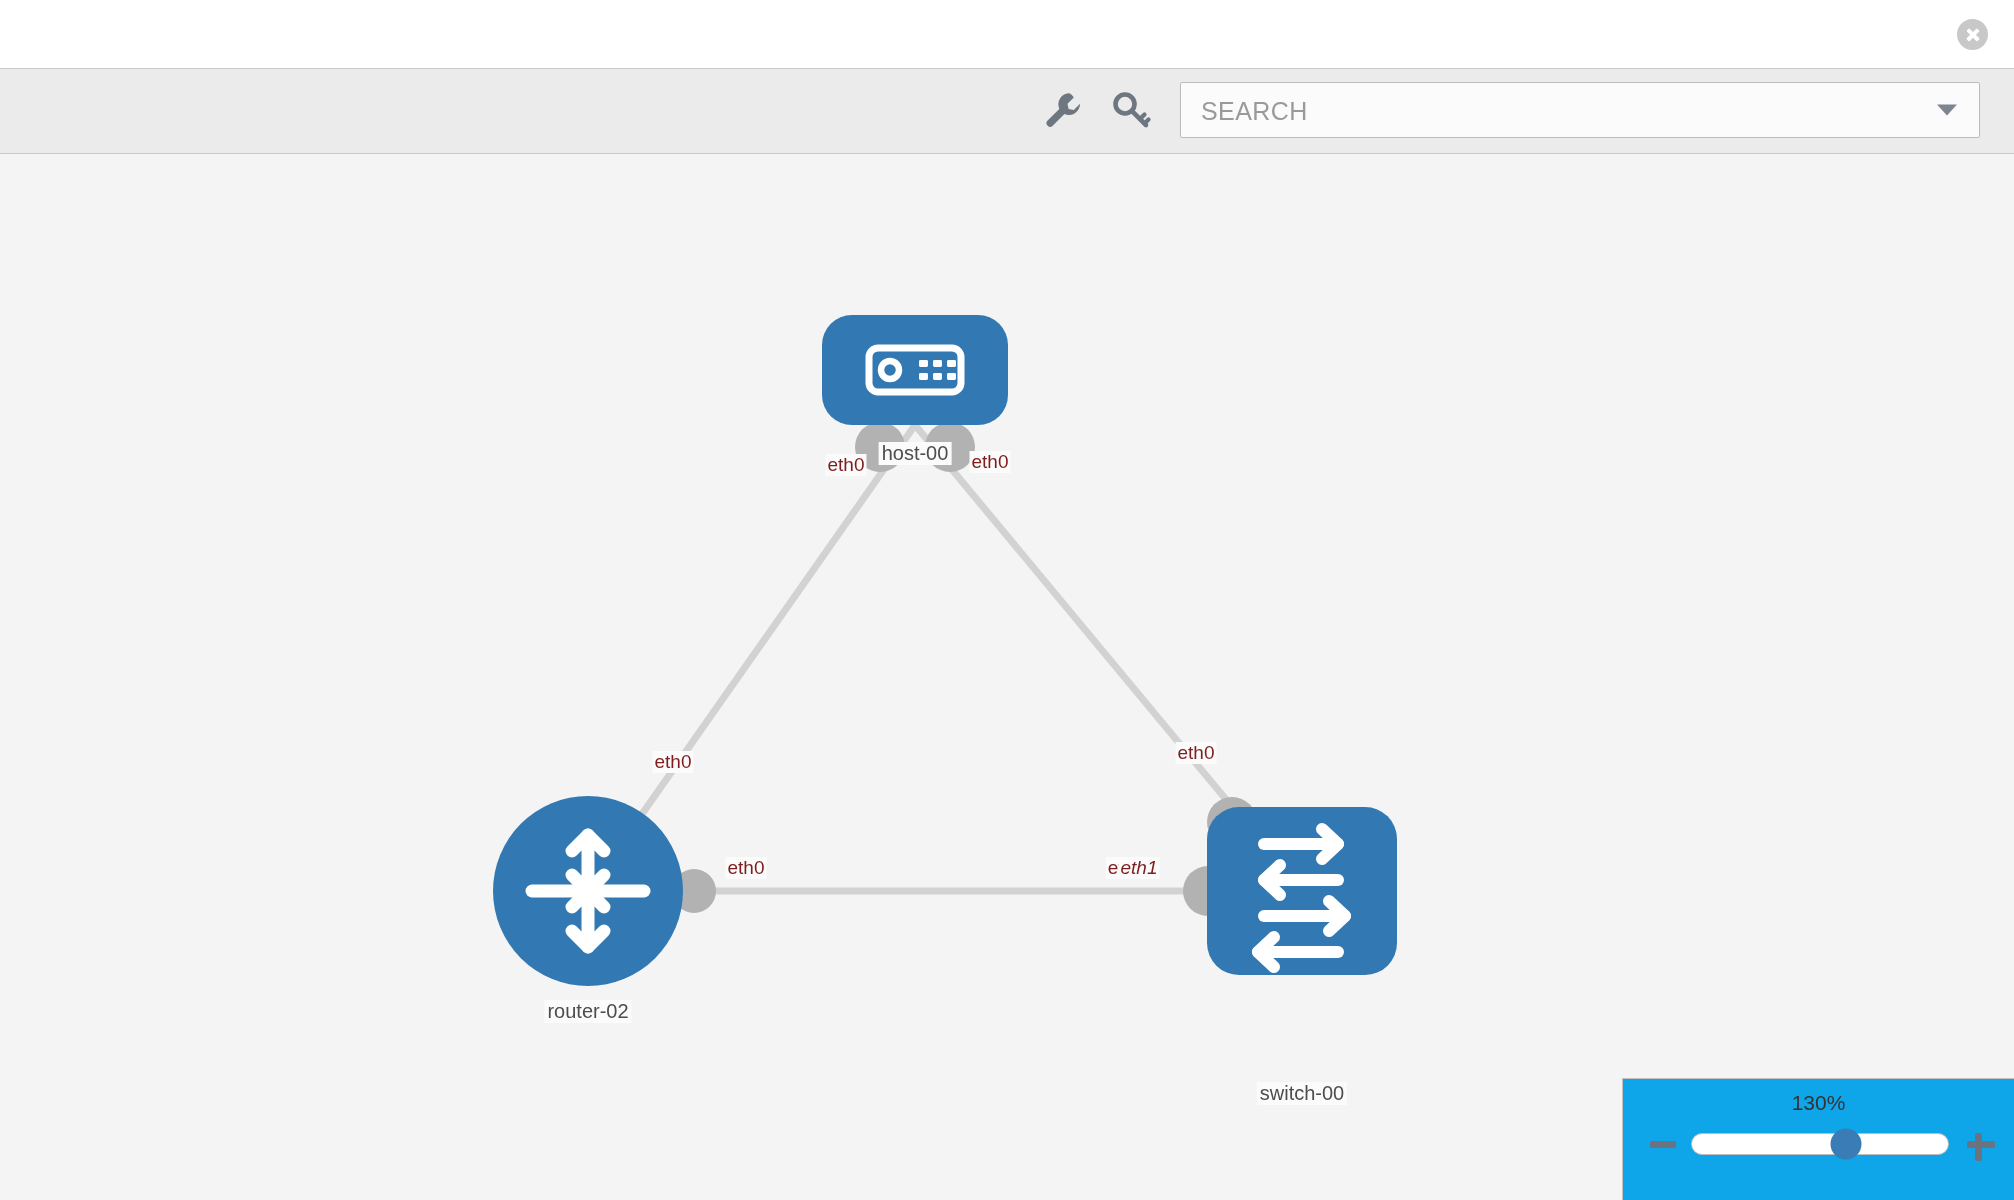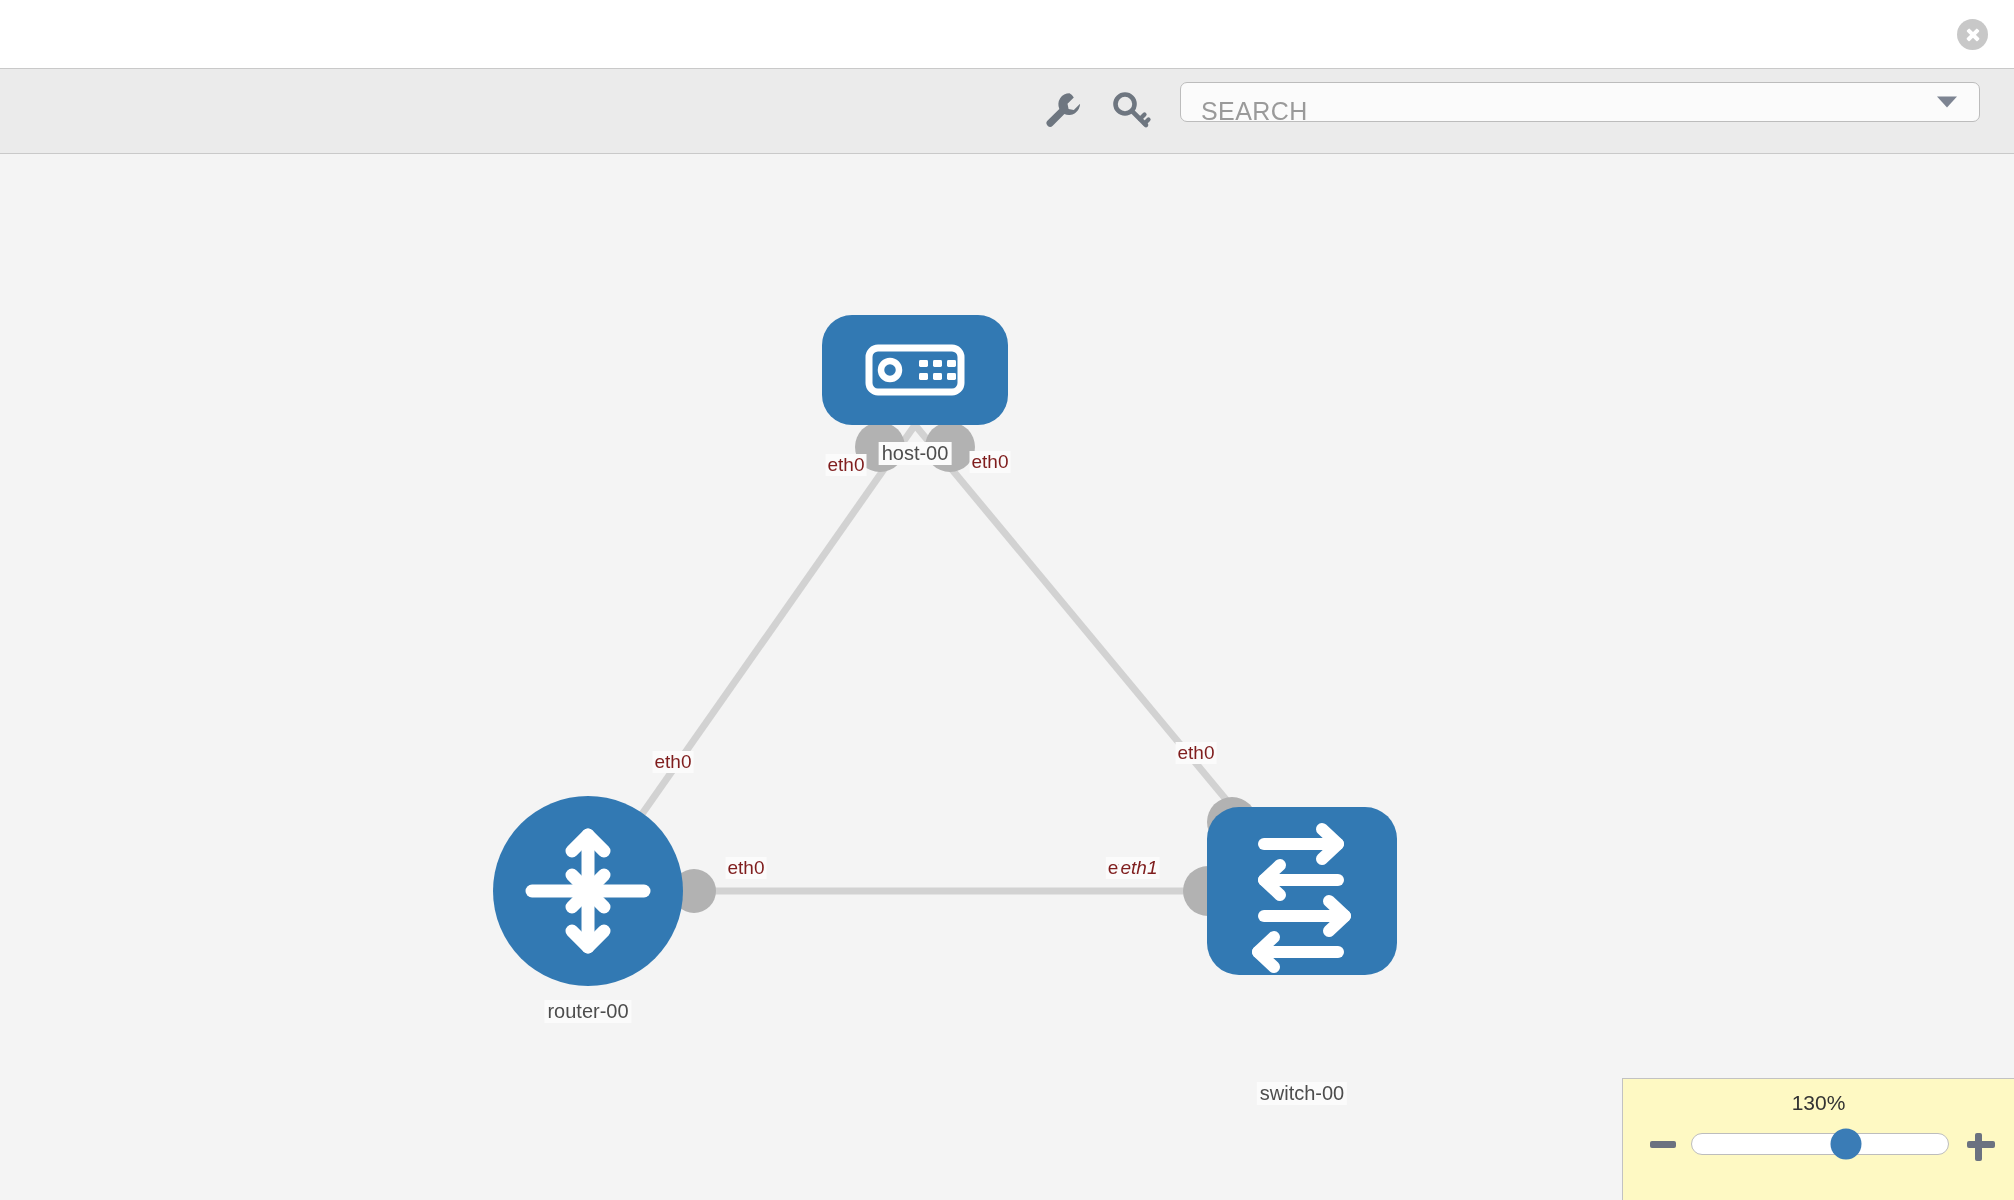--- a/index.html
+++ b/index.html
@@ -106,24 +106,24 @@
     cursor: pointer;
   }
   .tool-wrench { left: 1042px; }
   .tool-key    { left: 1110px; }
 
   .search-box {
     position: absolute;
     left: 1180px;
     top: 13px;
     width: 800px;
-    height: 40px;
+    height: 56px;
     background: #fbfbfb;
     border: 1px solid #bcbcbc;
-    border-radius: 7px;
+    border-radius: 2px;
     box-sizing: border-box;
   }
   .search-label {
     position: absolute;
     left: 20px;
     top: 14px;
     font-size: 25px;
     color: #9a9a9a;
     letter-spacing: 0.4px;
   }
@@ -164,21 +164,21 @@
     transform: translateX(-50%);
   }
 
   
   .zoom-panel {
     position: absolute;
     left: 1622px;
     top: 1078px;
     width: 392px;
     height: 122px;
-    background: #fef9c3;
+    background: #0ea5e9;
     border: 1px solid #c2c2c2;
     border-right: none;
     border-bottom: none;
     box-sizing: border-box;
   }
   .zoom-level {
     position: absolute;
     top: 12px;
     left: 0;
     width: 100%;
@@ -331,21 +331,21 @@
         <path d="M1329 747 L1345 762 L1329 777"></path>
 
         <path d="M1338 798 L1258 798"></path>
         <path d="M1274 783 L1258 798 L1274 813"></path>
       </g>
     </g>
 
   </svg>
 
   <div class="node-label" style="left:915px; top:288px;">host-00</div>
-  <div class="node-label" style="left:588px; top:846px;">router-00</div>
+  <div class="node-label" style="left:588px; top:846px;">router-02</div>
   <div class="node-label" style="left:1302px; top:888px;margin-top:40px;">switch-00</div>
 
   <div class="iface-label" style="left:846px; top:300px;">eth0</div>
   <div class="iface-label" style="left:990px; top:297px;">eth0</div>
   <div class="iface-label" style="left:673px; top:597px;">eth0</div>
   <div class="iface-label" style="left:1196px; top:588px;">eth0</div>
   <div class="iface-label" style="left:746px; top:703px;">eth0</div>
   <div class="iface-label" style="left:1121px; top:703px;">eth</div>
   <div class="iface-label" style="left:1139px; top:703px;font-style:italic;">eth1</div>
 

